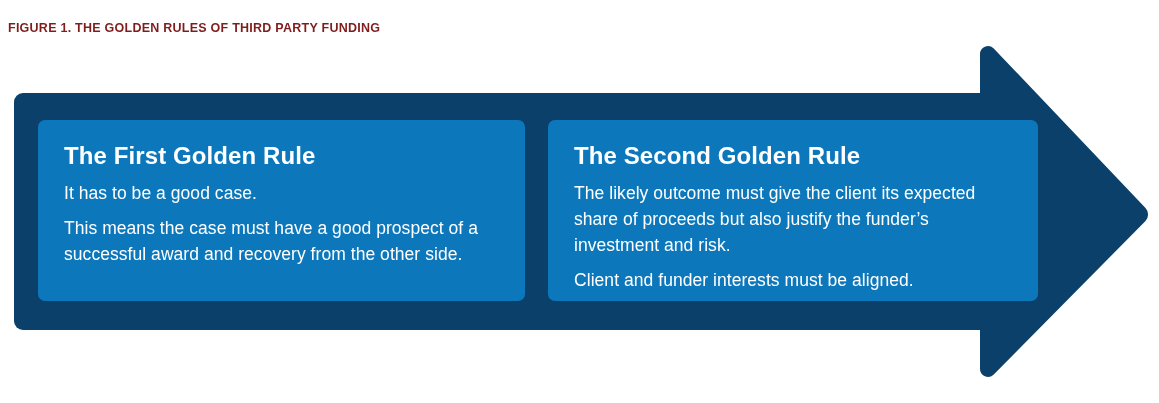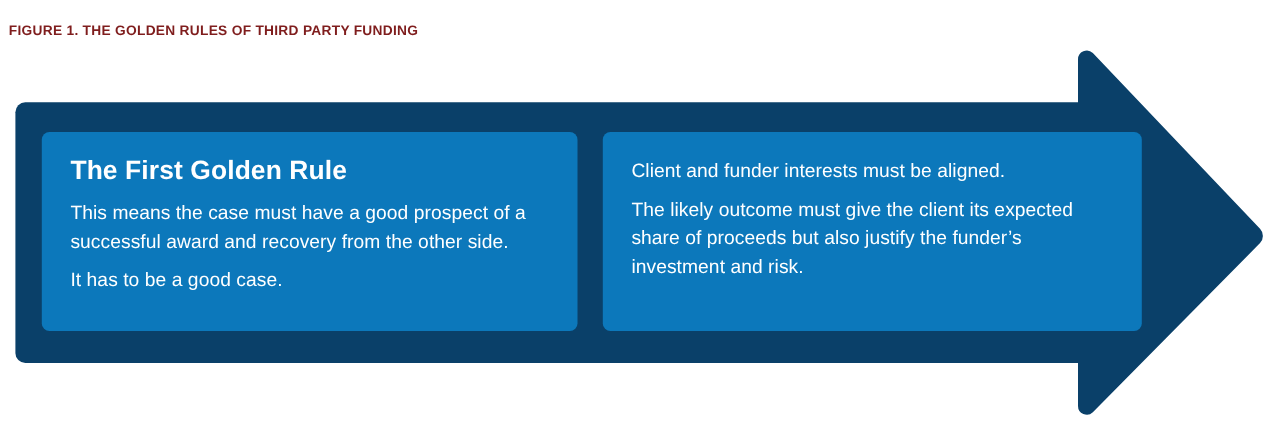--- a/index.html
+++ b/index.html
@@ -100,20 +100,21 @@
              L 1145.5 208.0
              A 9.5 9.5 0 0 1 1145.5 221.0
              L 993.5 374.8
              A 8 8 0 0 1 980 369
              Z" fill="#0a4069"></path>
   </svg>
 </div>
 
 <div class="rule-card" id="rule-card-1">
   <div class="rule-heading">The First Golden Rule</div>
+  <p class="rule-line">It has to be a good case.</p>
   <p class="rule-line">This means the case must have a good prospect of a successful award and recovery from the other side.</p>
-  <p class="rule-line">It has to be a good case.</p>
 </div>
 
 <div class="rule-card" id="rule-card-2">
+  <div class="rule-heading">The Second Golden Rule</div>
+  <p class="rule-line">The likely outcome must give the client its expected share of proceeds but also justify the funder’s investment and risk.</p>
   <p class="rule-line">Client and funder interests must be aligned.</p>
-  <p class="rule-line">The likely outcome must give the client its expected share of proceeds but also justify the funder’s investment and risk.</p>
 </div>
 
 </body></html>

